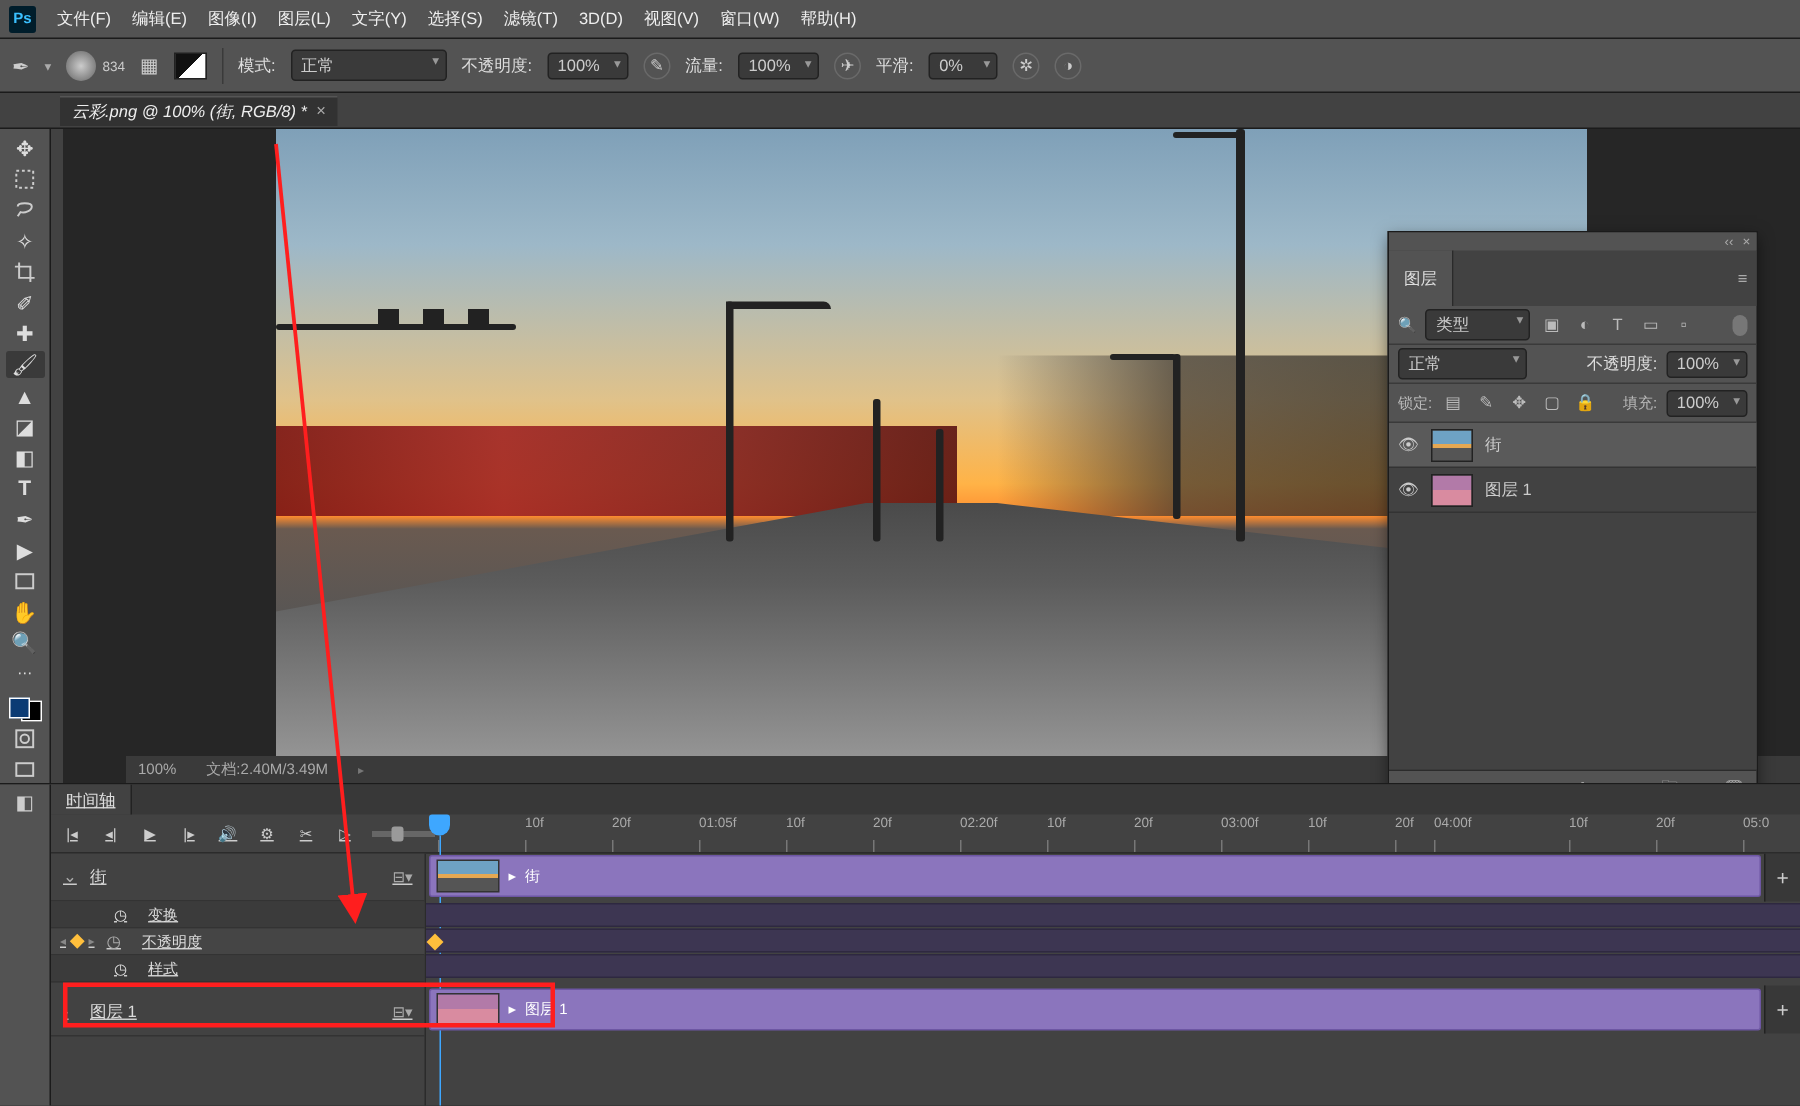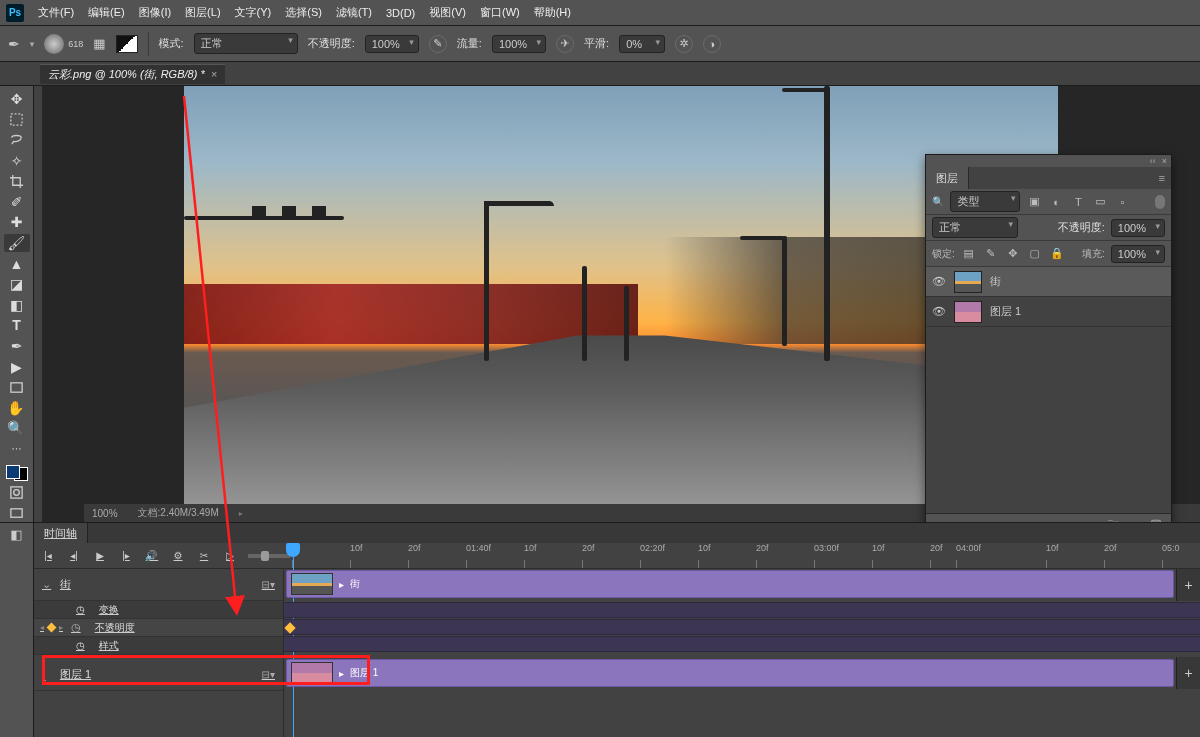--- a/index.html
+++ b/index.html
@@ -44,21 +44,21 @@
   .billboards { position:absolute; left:0; right:48%; bottom:40%; height:14%; background:linear-gradient(to right,#7a1414,#a02525,#802020,#5a1212); opacity:.9; }
   .buildings { position:absolute; right:0; width:45%; bottom:40%; height:25%; background:linear-gradient(to right,transparent 0%,#3b3530 30%,#2c2824 60%,#1f1c19 100%); opacity:.7; }
   .pole { position:absolute; width:5px; background:#222; border-radius:2px; }
   .arm  { position:absolute; height:4px; background:#222; border-radius:3px; }
 
   .statusbar { position:absolute; left:42px; right:0; bottom:0; height:18px; background:#3a3a3a; display:flex; align-items:center; gap:20px; padding-left:8px; color:#aaa; font-size:10px; }
 
   
   .layers-panel { position:absolute; top:154px; right:28px; width:247px; height:384px; background:#535353; border:1px solid #1b1b1b; box-shadow:0 4px 10px rgba(0,0,0,.5); display:flex; flex-direction:column; }
   .lp-top { height:12px; background:#535353; display:flex; justify-content:flex-end; align-items:center; padding-right:4px; gap:6px; color:#aaa; font-size:9px; }
-  .lp-tabs { height:22px; background:#424242; display:flex; align-items:center; }
+  .lp-tabs { height:37px; background:#424242; display:flex; align-items:center; }
   .lp-tab { padding:0 10px; height:100%; display:flex; align-items:center; background:#535353; color:#ddd; border-right:1px solid #2a2a2a; }
   .lp-menu-ic { margin-left:auto; margin-right:6px; color:#aaa; }
   .lp-row { height:26px; border-bottom:1px solid #3a3a3a; display:flex; align-items:center; padding:0 6px; gap:6px; }
   .lp-search { flex:0 0 64px; }
   .lp-mini { width:16px; height:16px; display:flex; align-items:center; justify-content:center; color:#bbb; font-size:11px; }
   .lp-lockrow { font-size:10px; color:#bbb; }
   .lp-body { flex:1; background:#424242; overflow:auto; }
   .layer-item { height:30px; display:flex; align-items:center; gap:8px; padding:0 6px; border-bottom:1px solid #333; }
   .layer-item.sel { background:#5a5a5a; }
   .eye { width:14px; text-align:center; color:#ccc; }
@@ -123,21 +123,21 @@
   <span class="mi">3D(D)</span>
   <span class="mi">视图(V)</span>
   <span class="mi">窗口(W)</span>
   <span class="mi">帮助(H)</span>
 </div>
 
 <div class="optionbar">
   <span style="font-size:14px;">✒</span>
   <span style="font-size:9px;color:#aaa;">▾</span>
   <div class="brush-thumb"></div>
-  <span style="font-size:9px;color:#ccc;margin-left:-6px;">618</span>
+  <span style="font-size:9px;color:#ccc;margin-left:-6px;">834</span>
   <span style="font-size:13px;">▦</span>
   <div class="opt-swatch"></div>
   <div class="opt-sep"></div>
   <span class="opt-label">模式:</span>
   <div class="opt-sel" style="min-width:104px;">正常</div>
   <span class="opt-label">不透明度:</span>
   <div class="opt-sel" style="min-width:46px;">100%</div>
   <div class="opt-icon">✎</div>
   <span class="opt-label">流量:</span>
   <div class="opt-sel" style="min-width:46px;">100%</div>
@@ -313,21 +313,21 @@
       <div class="tl-btn">✂</div>
       <div class="tl-btn">▷</div>
       <div class="tl-slider"></div>
     </div>
 
     <div class="tl-ruler">
       <div class="ruler-inner" id="ruler">
           <div class="tick" style="left: 8px;">0</div>
           <div class="tick" style="left: 66px;">10f</div>
           <div class="tick" style="left: 124px;">20f</div>
-          <div class="tick" style="left: 182px;">01:40f</div>
+          <div class="tick" style="left: 182px;">01:05f</div>
           <div class="tick" style="left: 240px;">10f</div>
           <div class="tick" style="left: 298px;">20f</div>
           <div class="tick" style="left: 356px;">02:20f</div>
           <div class="tick" style="left: 414px;">10f</div>
           <div class="tick" style="left: 472px;">20f</div>
           <div class="tick" style="left: 530px;">03:00f</div>
           <div class="tick" style="left: 588px;">10f</div>
           <div class="tick" style="left: 646px;">20f</div>
           <div class="tick" style="left: 672px;">04:00f</div>
           <div class="tick" style="left: 762px;">10f</div>

